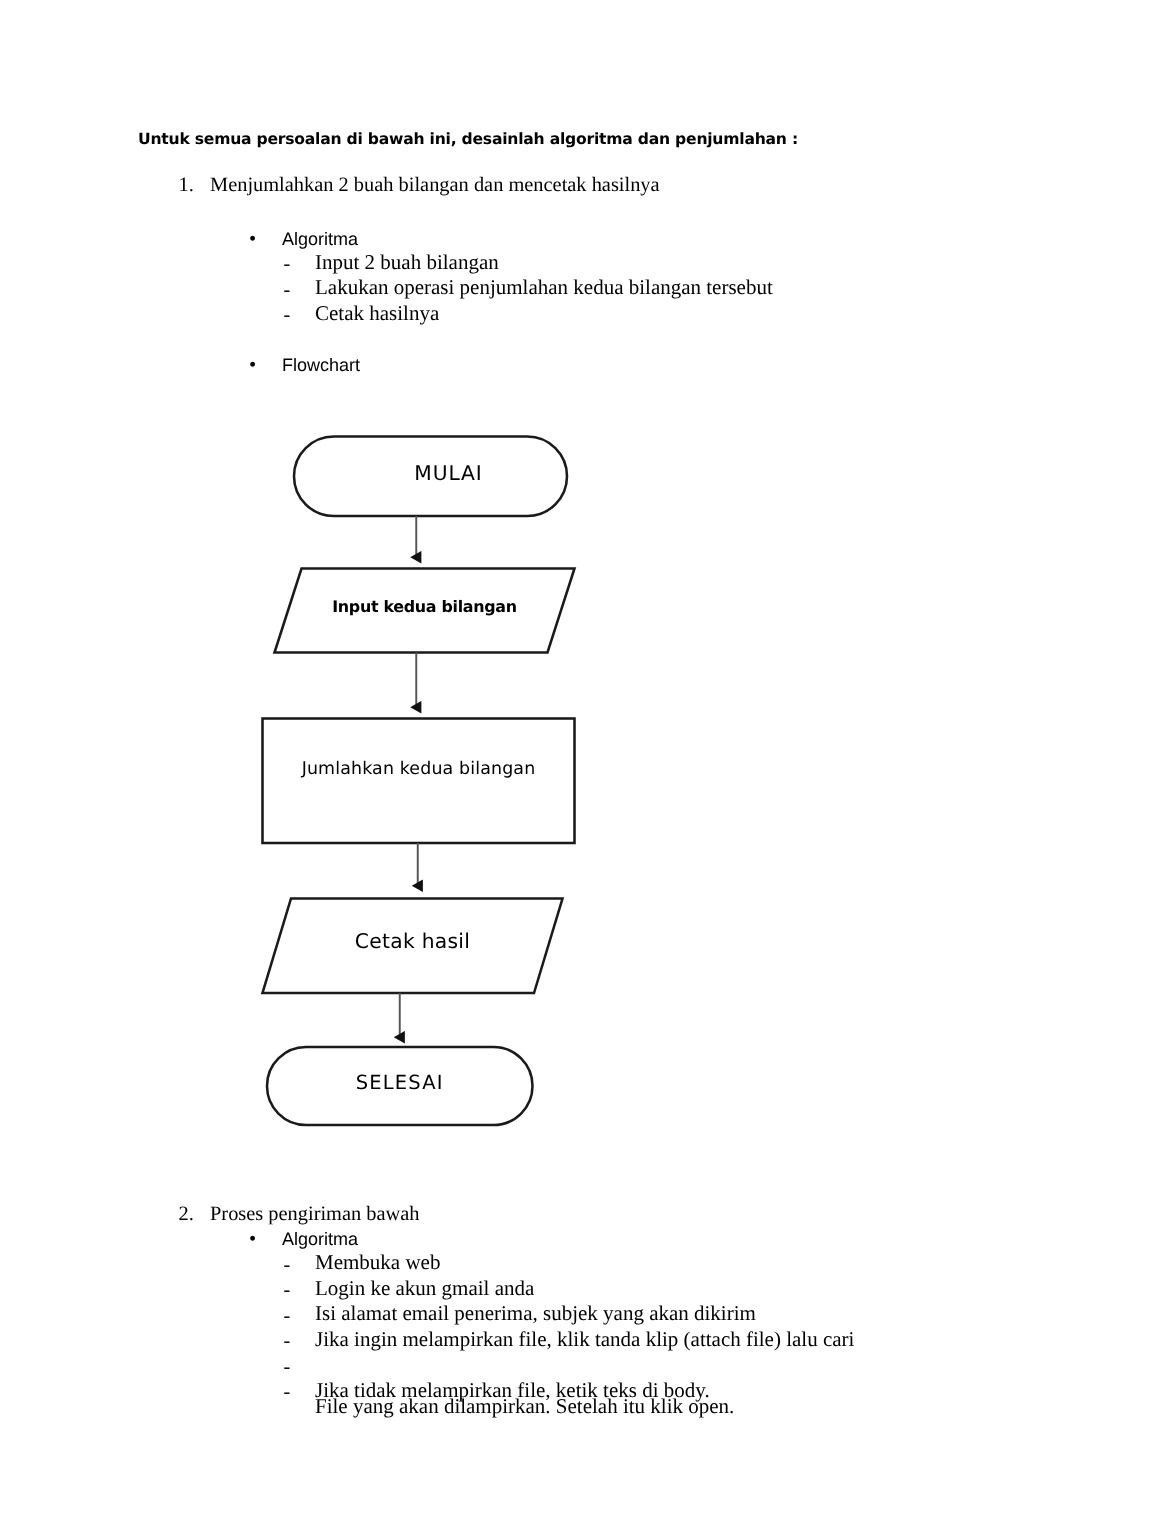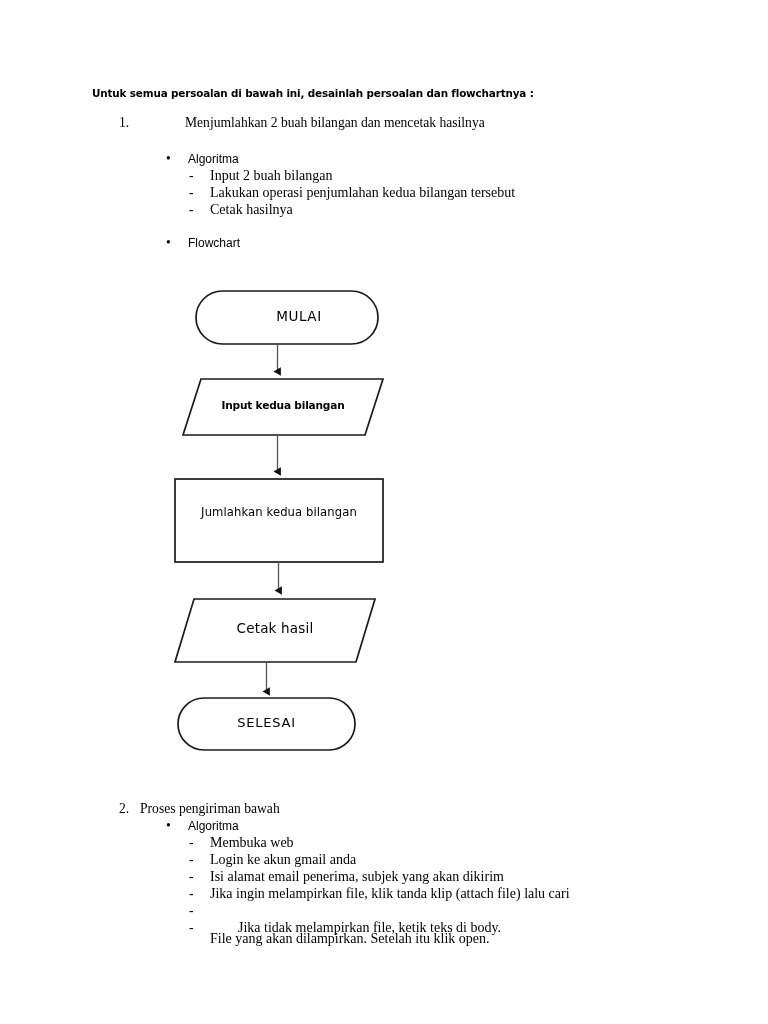--- a/index.html
+++ b/index.html
@@ -98,24 +98,24 @@
   .lbl-input   { font-size: 10.6px; letter-spacing: -0.2px; }
   .lbl-proc    { font-size: 11.6px; font-weight: 500; letter-spacing: 0.1px; }
   .lbl-cetak   { font-size: 13.5px; font-weight: 500; letter-spacing: 0.2px; }
   .lbl-selesai { font-size: 13px; font-weight: 500; letter-spacing: 0.8px; }
 </style>
 </head>
 <body>
 
 <div class="page">
 
-  <div class="heading">Untuk semua persoalan di bawah ini,  desainlah persoalan dan flowchartnya :</div>
+  <div class="heading">Untuk semua persoalan di bawah ini,  desainlah algoritma dan penjumlahan :</div>
 
   <div class="num-marker" style="left:119px; top:114px;">1.</div>
-  <div class="num-item" style="left:140px; top:114px;margin-left:45px;">Menjumlahkan  2 buah bilangan  dan mencetak  hasilnya</div>
+  <div class="num-item" style="left:140px; top:114px;">Menjumlahkan  2 buah bilangan  dan mencetak  hasilnya</div>
 
   <div class="bullet-dot" style="left:166px; top:150px;">•</div>
   <div class="bullet-row" style="left:188px; top:150px;">Algoritma</div>
 
   <div class="dash-mark" style="left:189px; top:167px;">-</div>
   <div class="dash-row" style="left:210px; top:167px;">Input 2 buah bilangan</div>
 
   <div class="dash-mark" style="left:189px; top:184px;">-</div>
   <div class="dash-row" style="left:210px; top:184px;">Lakukan operasi penjumlahan  kedua bilangan  tersebut</div>
 
@@ -186,15 +186,15 @@
   <div class="dash-mark" style="left:189px; top:868px;">-</div>
   <div class="dash-row" style="left:210px; top:868px;">Isi alamat email penerima, subjek yang akan dikirim</div>
 
   <div class="dash-mark" style="left:189px; top:885px;">-</div>
   <div class="dash-row" style="left:210px; top:885px;">Jika ingin melampirkan file, klik tanda klip (attach file) lalu cari</div>
 
   <div class="dash-mark" style="left:189px; top:902px;">-</div>
   <div class="dash-row" style="left:210px; top:902px;margin-top:28px;">File yang akan dilampirkan.  Setelah itu klik open.</div>
 
   <div class="dash-mark" style="left:189px; top:919px;">-</div>
-  <div class="dash-row" style="left:210px; top:919px;margin-left:28px;">Jika tidak melampirkan file, ketik teks di body.</div>
+  <div class="dash-row" style="left:210px; top:919px;">Jika tidak melampirkan file, ketik teks di body.</div>
 
 </div>
 
 </body></html>

